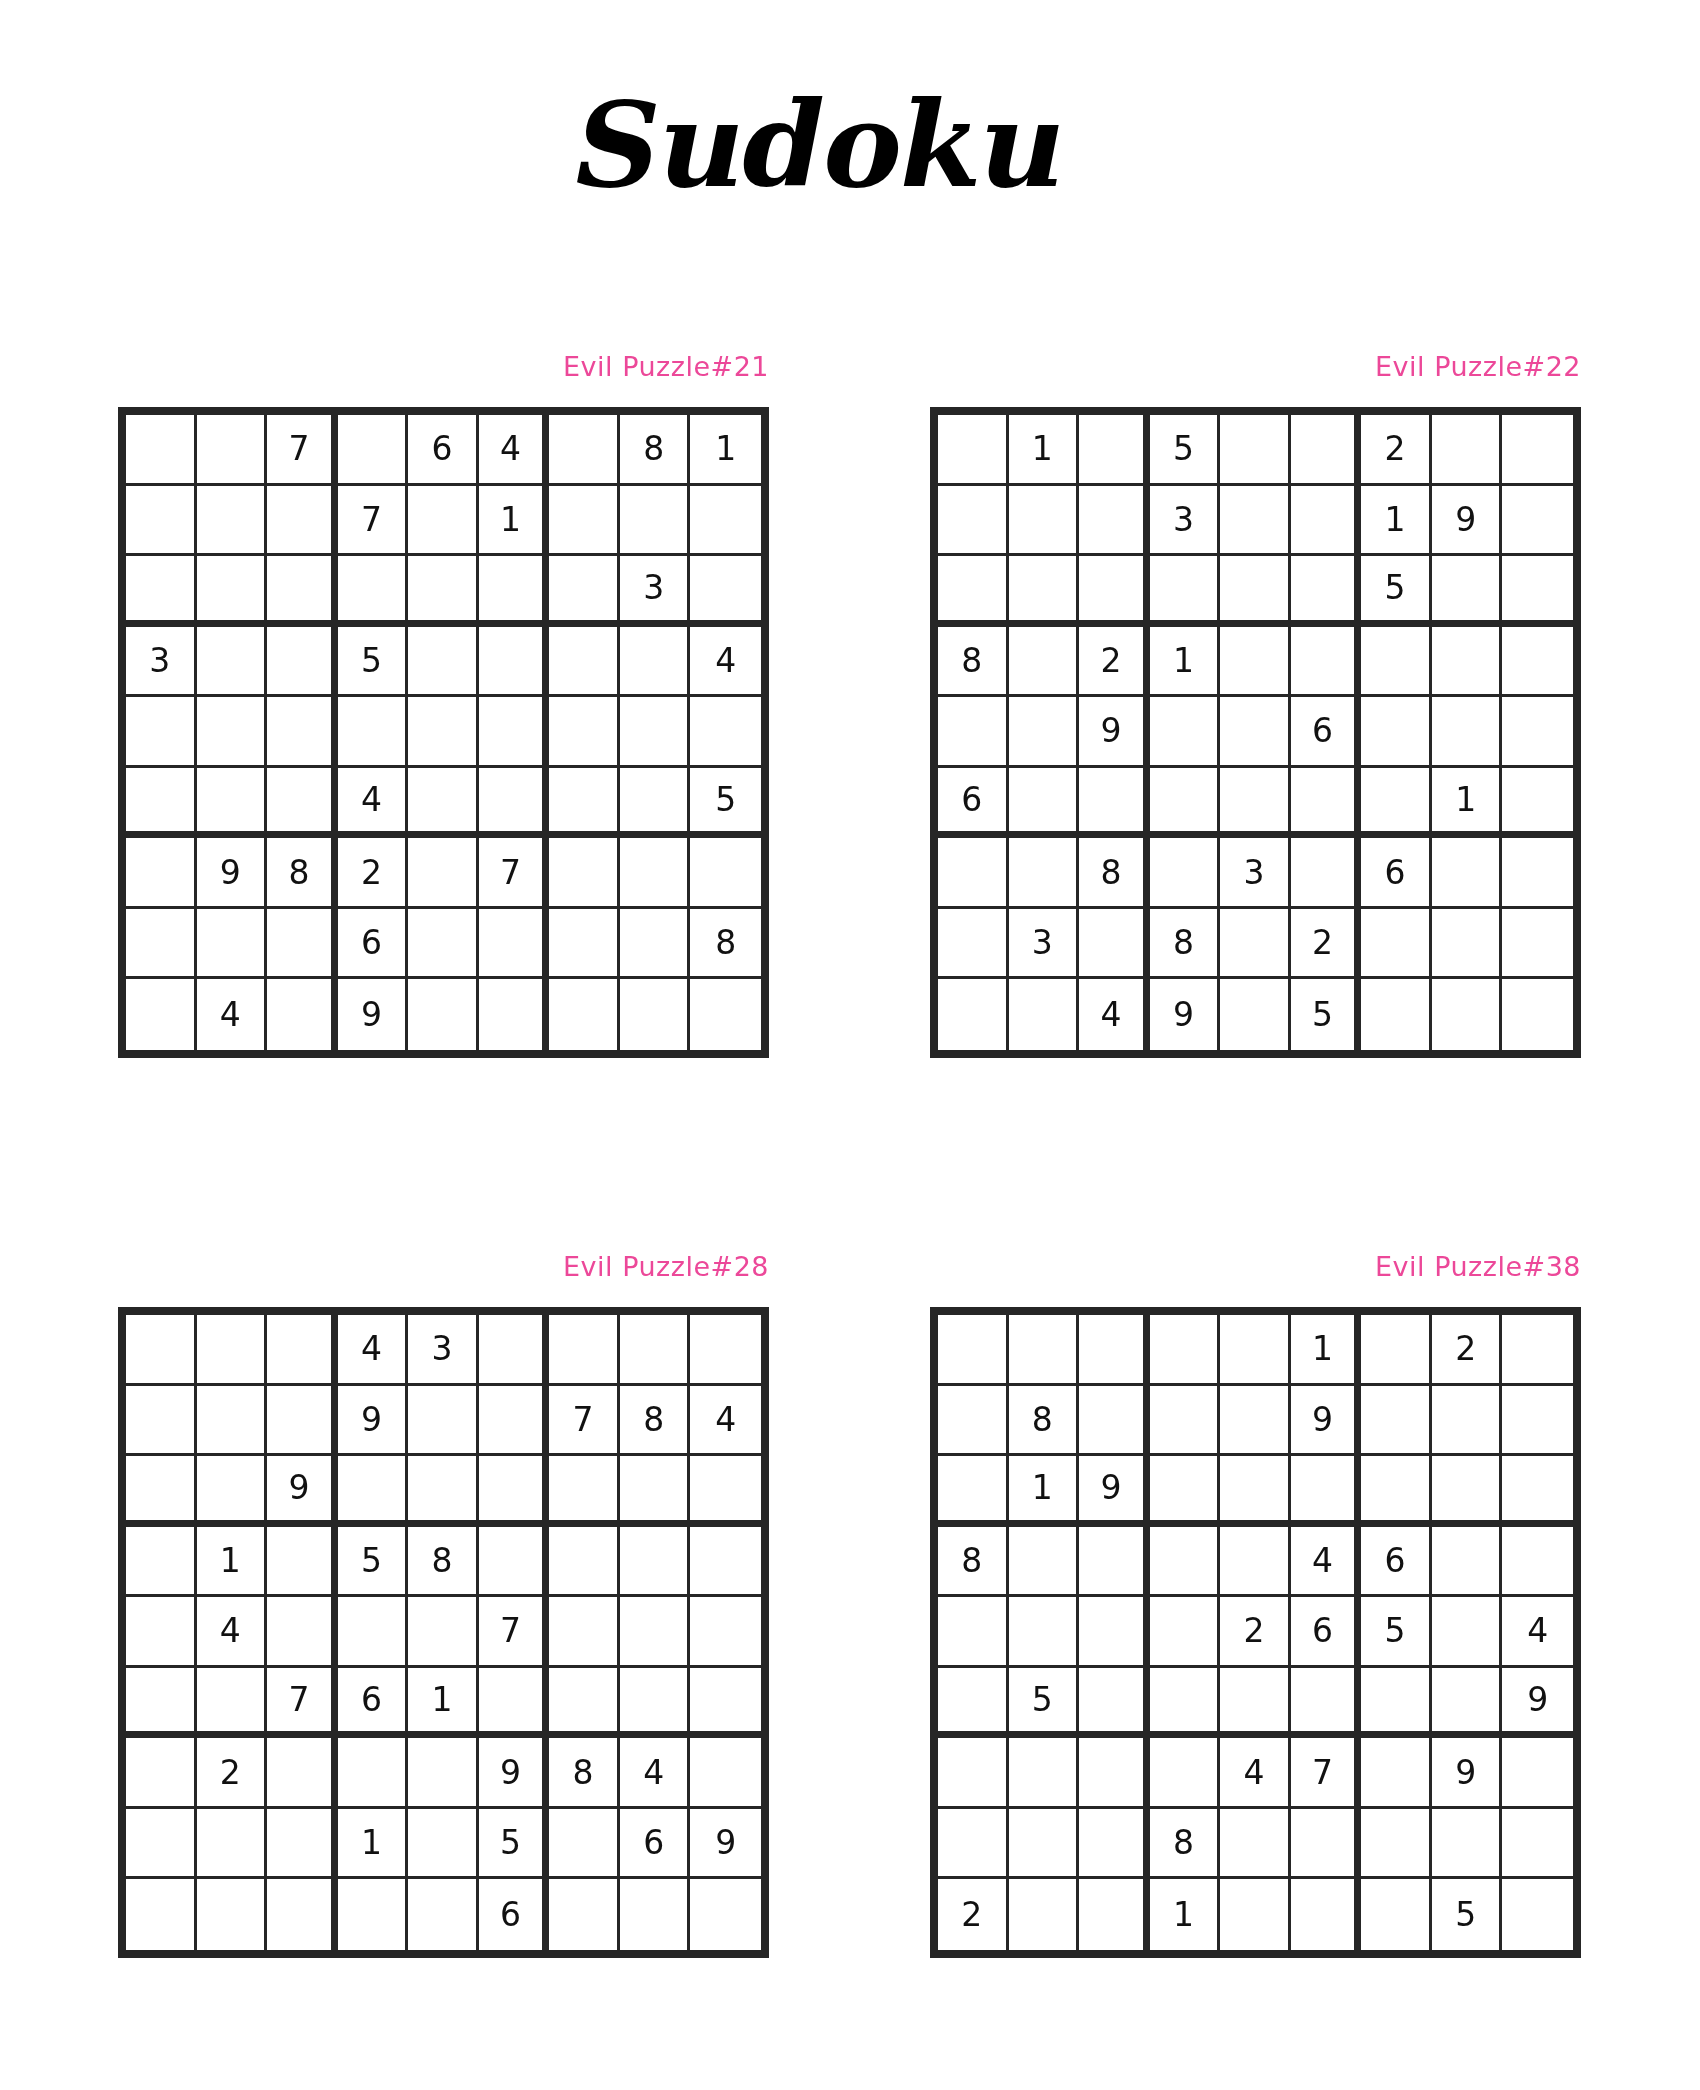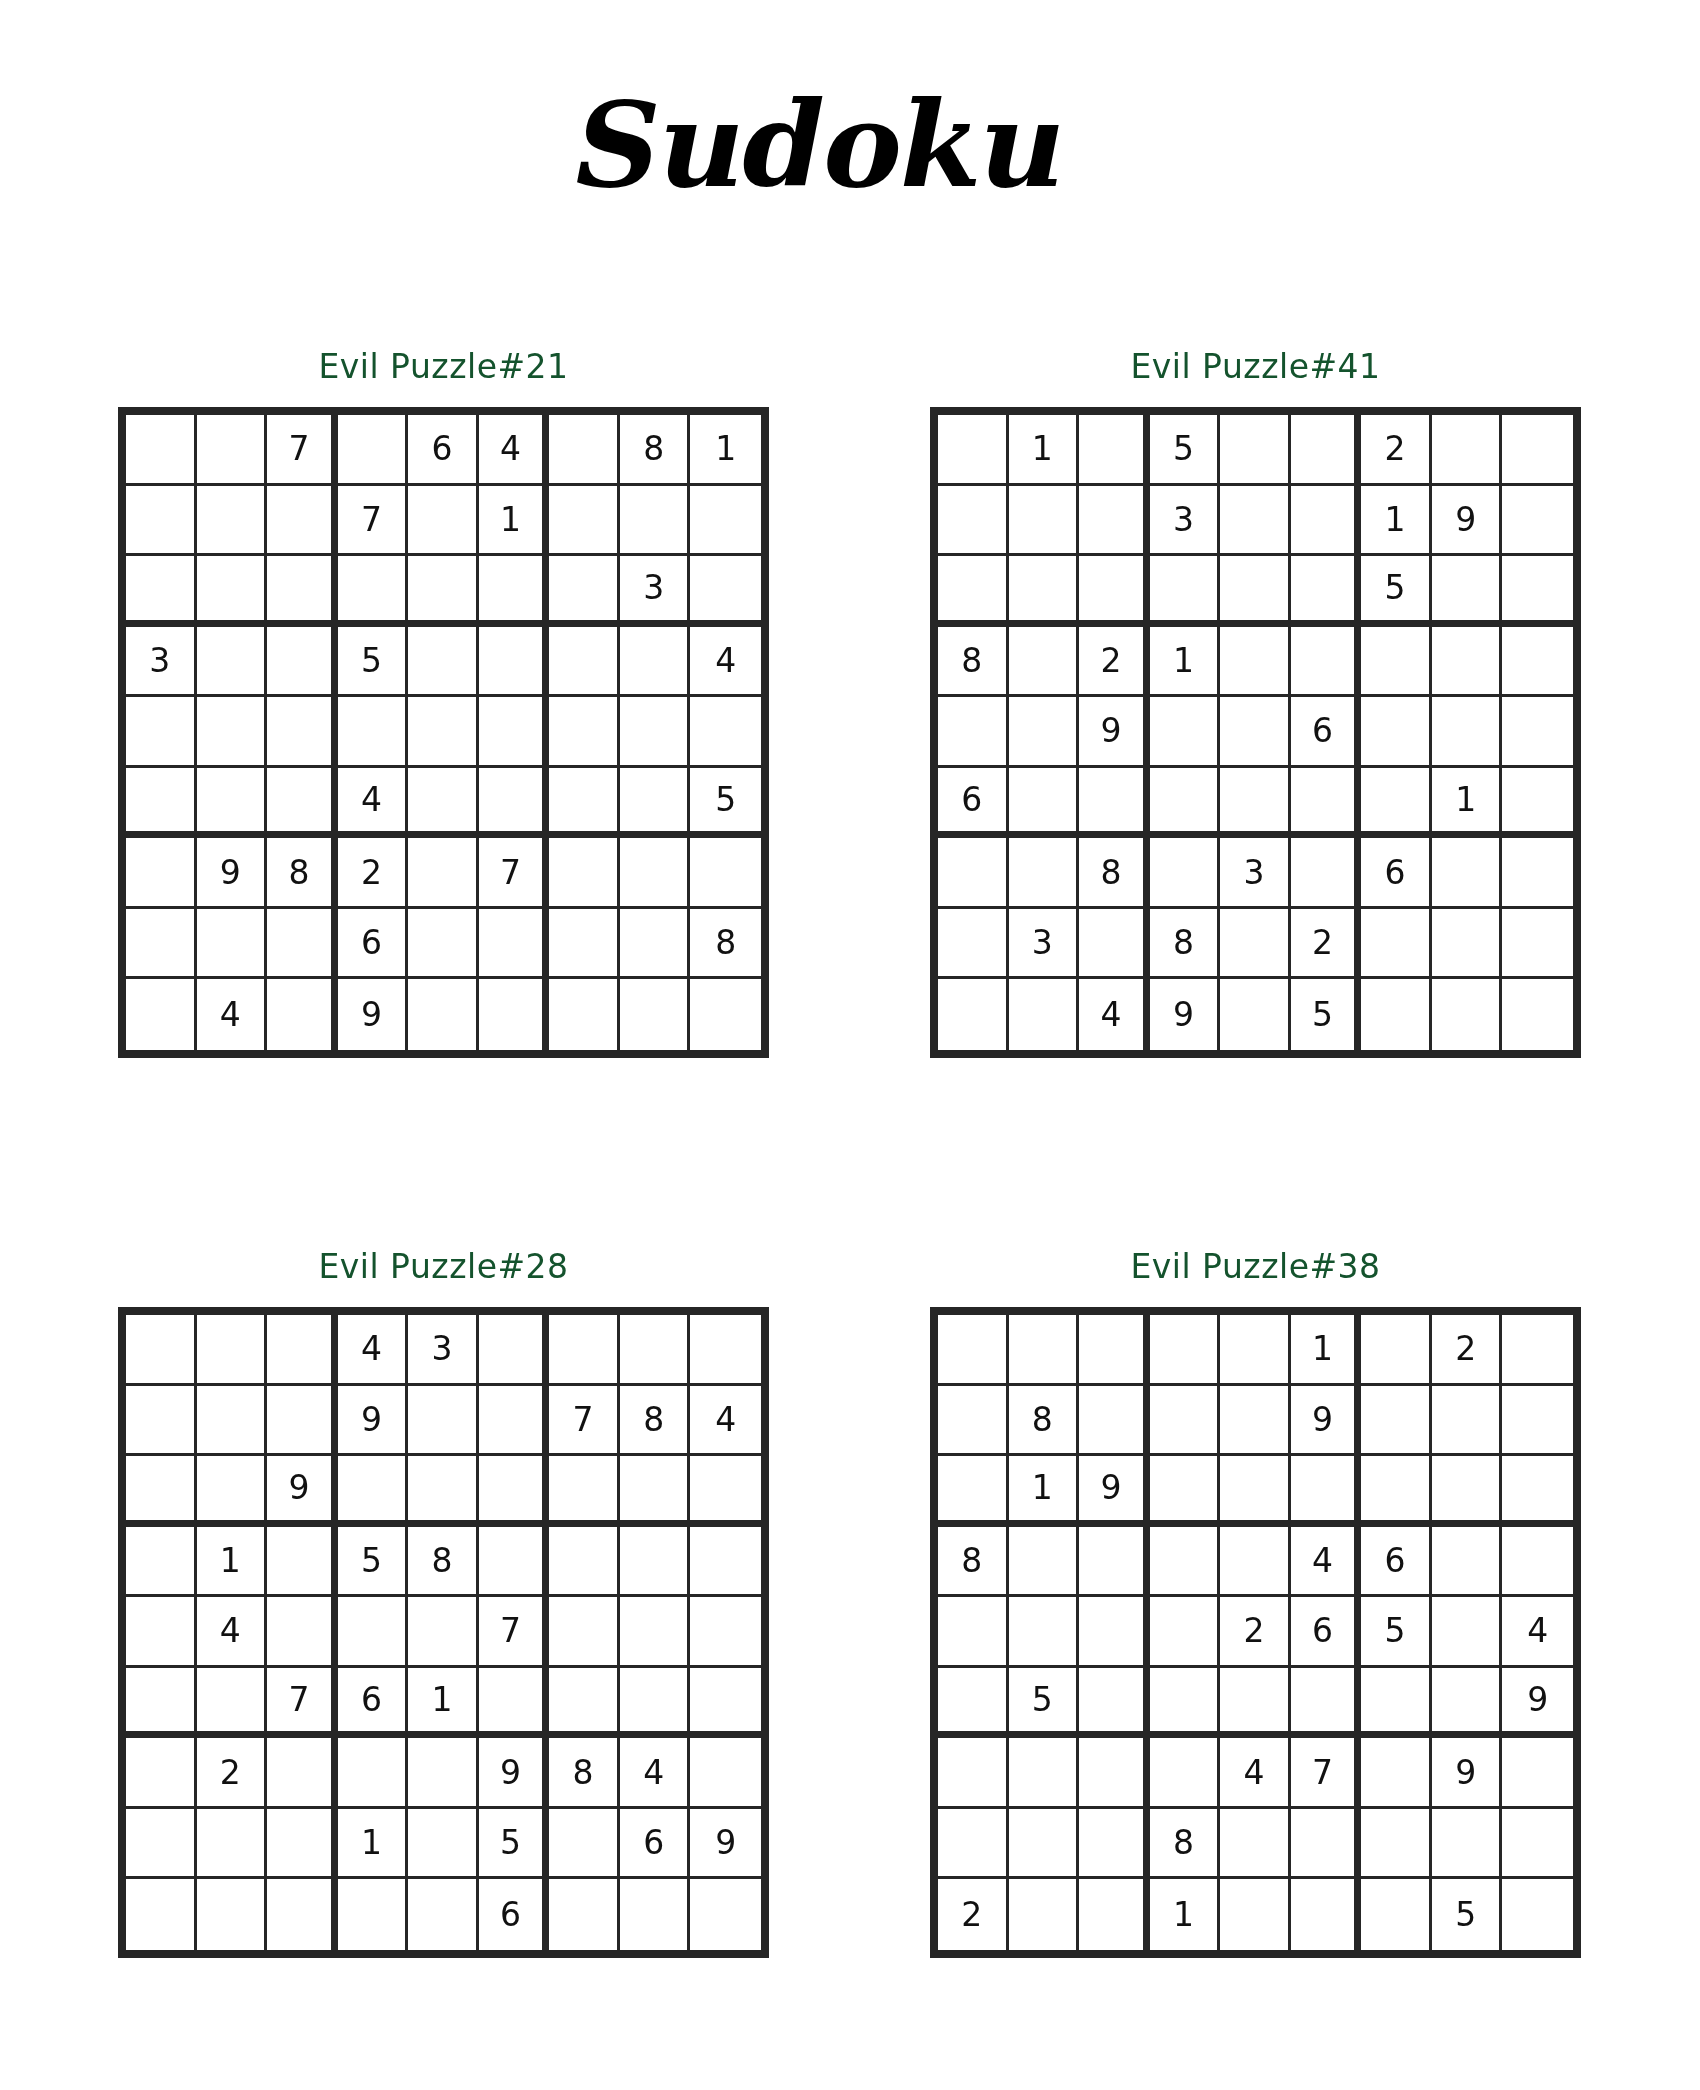--- a/index.html
+++ b/index.html
@@ -5,23 +5,23 @@
   html, body { margin: 0; padding: 0; background: #ffffff; }
   body { width: 1700px; height: 2090px; position: relative; overflow: hidden;
          font-family: "DejaVu Sans", sans-serif; color: #111; }
   .page-title {
     position: absolute; left: 0; width: 1639px; top: 70px; text-align: center;
     font-family: "DejaVu Serif", serif; font-style: italic; font-weight: bold;
     font-size: 118px; line-height: 150px; letter-spacing: -2px; color: #000;
   }
   .puzzle { position: absolute; width: 651px; }
   .puzzle-title {
-    position: absolute; left: 0; width: 651px; top: -60px; text-align: center;
-    font-family: "DejaVu Sans", sans-serif; font-size: 33px; line-height: 40px;
-    color: #14532d; letter-spacing: 0.5px;
+    position: absolute; left: 0; width: 651px; top: -60px; text-align: right;
+    font-family: "DejaVu Sans", sans-serif; font-size: 27px; line-height: 40px;
+    color: #ec4899; letter-spacing: 0.5px;
   }
   .grid {
     position: absolute; left: 0; top: 0; width: 651px; height: 651px;
     box-sizing: border-box; border: 8px solid #262626; background: #262626;
     display: grid;
     grid-template-columns: repeat(9, 1fr);
     grid-template-rows: repeat(9, 1fr);
   }
   .cell {
     background: #fff; box-sizing: border-box;
@@ -120,21 +120,21 @@
       <div class="cell r8 c3">9</div>
       <div class="cell r8 c4"></div>
       <div class="cell r8 c5"></div>
       <div class="cell r8 c6"></div>
       <div class="cell r8 c7"></div>
       <div class="cell r8 c8"></div>
     </div>
 </div>
 
 <div class="puzzle" style="left:930px; top:407px;">
-  <div class="puzzle-title">Evil Puzzle#41</div>
+  <div class="puzzle-title">Evil Puzzle#22</div>
   <div class="grid">
       <div class="cell r0 c0"></div>
       <div class="cell r0 c1">1</div>
       <div class="cell r0 c2"></div>
       <div class="cell r0 c3">5</div>
       <div class="cell r0 c4"></div>
       <div class="cell r0 c5"></div>
       <div class="cell r0 c6">2</div>
       <div class="cell r0 c7"></div>
       <div class="cell r0 c8"></div>

